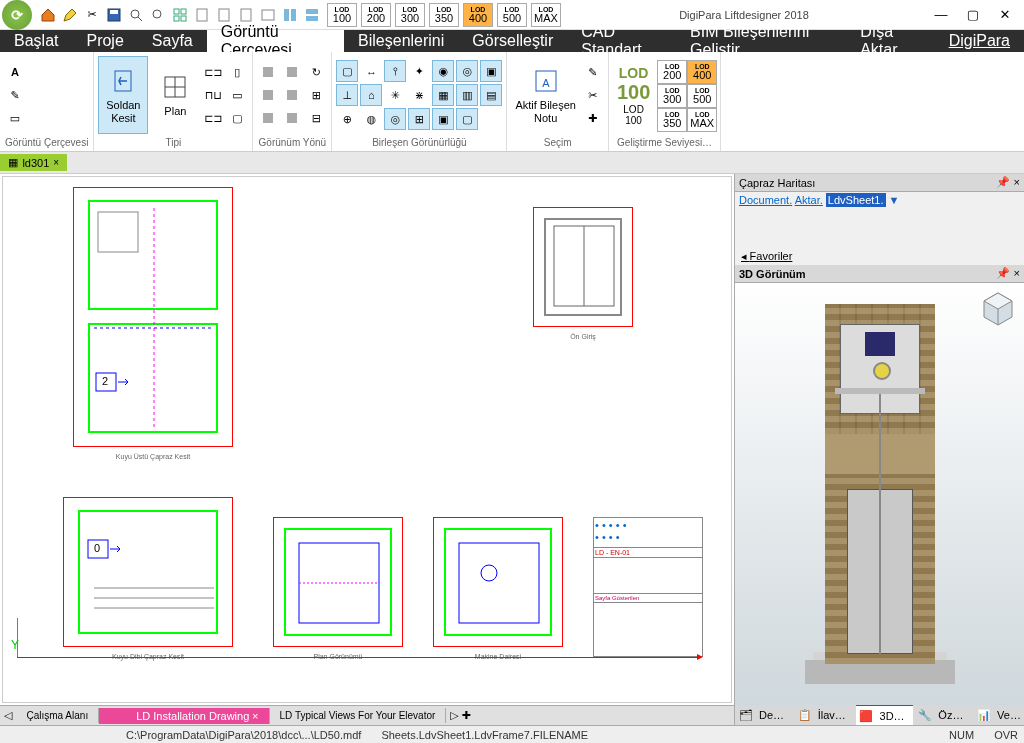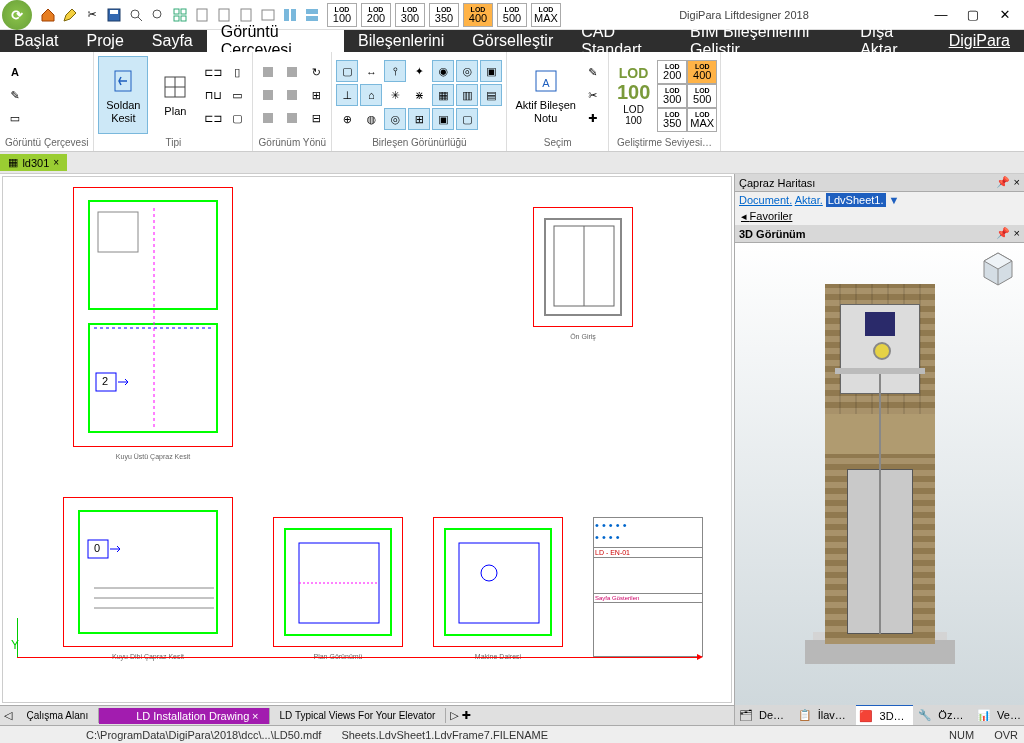--- a/index.html
+++ b/index.html
@@ -46,29 +46,29 @@
 .sheet-view .inner { position: absolute; border: 2px solid #0f0; }
 .sheet-title { position: absolute; bottom: -14px; left: 0; right: 0; text-align: center; font-size: 7px; color: #666; }
 .axis-y { position: absolute; left: 8px; bottom: 50px; color: #0c0; font-size: 12px; }
 .axis-x { position: absolute; left: 14px; bottom: 44px; width: 680px; height: 1px; background: #f00; }
 .axis-xv { position: absolute; left: 14px; bottom: 44px; width: 1px; height: 40px; background: #0c0; }
 .arrow-r::after { content: ""; position: absolute; right: -6px; top: -3px; border-left: 6px solid #f00; border-top: 3px solid transparent; border-bottom: 3px solid transparent; }
 
 
 .sheet-tabs { height: 20px; background: #e0e0e0; display: flex; align-items: center; gap: 0; border-top: 1px solid #aaa; }
 .sheet-tab { padding: 2px 10px; border-right: 1px solid #aaa; cursor: pointer; font-size: 10px; }
-.sheet-tab.active { background: #a21caf; color: #fff; padding-left: 37px; }
+.sheet-tab.active { background: #ec4899; color: #fff; padding-left: 37px; }
 
 
 .side { width: 290px; display: flex; flex-direction: column; border-left: 1px solid #aaa; }
 .panel-header { background: #d8d8d8; padding: 2px 4px; font-size: 11px; display: flex; justify-content: space-between; align-items: center; border-bottom: 1px solid #aaa; }
 .breadcrumb { padding: 2px 4px; font-size: 11px; }
 .breadcrumb a { color: #06c; text-decoration: underline; cursor: pointer; }
 .breadcrumb .sel { background: #1e5fbf; color: #fff; padding: 1px 2px; }
-.fav { padding: 2px 6px; font-size: 11px; text-decoration: underline; }
+.fav { padding: 2px 6px; font-size: 11px; text-decoration: underline; margin-top: 40px; }
 .view3d { flex: 1; background: linear-gradient(#fff,#cfd8dc); position: relative; display: flex; align-items: center; justify-content: center; }
 .cube-nav { position: absolute; top: 8px; right: 8px; width: 36px; height: 36px; }
 .bottom-tool-tabs { height: 20px; background: #d8d8d8; display: flex; align-items: center; gap: 2px; font-size: 10px; }
 .bottom-tool-tabs span { padding: 2px 4px; cursor: pointer; display: flex; align-items: center; gap: 2px; }
 .bottom-tool-tabs span.active { background: #fff; border-top: 2px solid #1e5fbf; }
 
 
 .status { height: 18px; background: #eee; border-top: 1px solid #aaa; display: flex; align-items: center; font-size: 10px; color: #333; padding: 0 6px; gap: 20px; }
 .status .spacer { flex: 1; }
 
@@ -532,18 +532,18 @@
       <span>📋 <span>İlav…</span></span>
       <span class="active">🟥 <span>3D…</span></span>
       <span>🔧 <span>Öz…</span></span>
       <span>📊 <span>Ve…</span></span>
 
     </div>
   </div>
 </div>
 
 <div class="status">
-  <span style="margin-left:80px;">C:\ProgramData\DigiPara\2018\dcc\...\LD50.mdf</span>
+  <span style="margin-left:120px;">C:\ProgramData\DigiPara\2018\dcc\...\LD50.mdf</span>
   <span>Sheets.LdvSheet1.LdvFrame7.FILENAME</span>
   <span class="spacer"></span>
   <span>NUM</span>
   <span>OVR</span>
 </div>
 
 </body></html>

